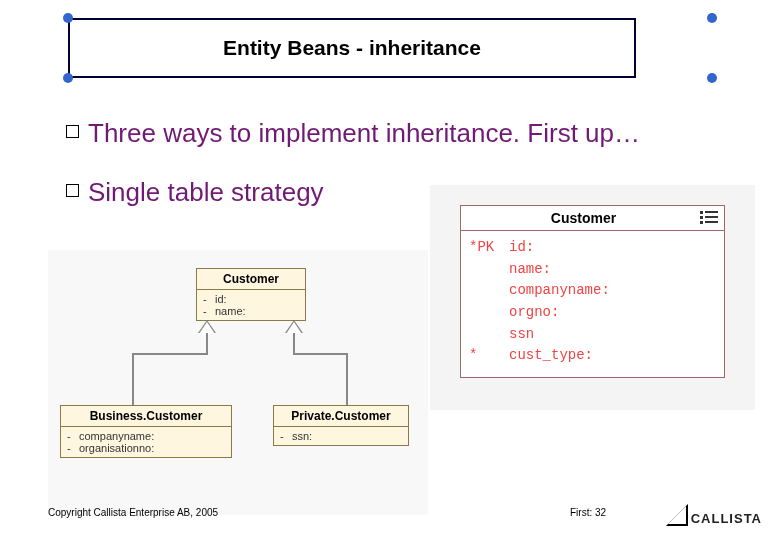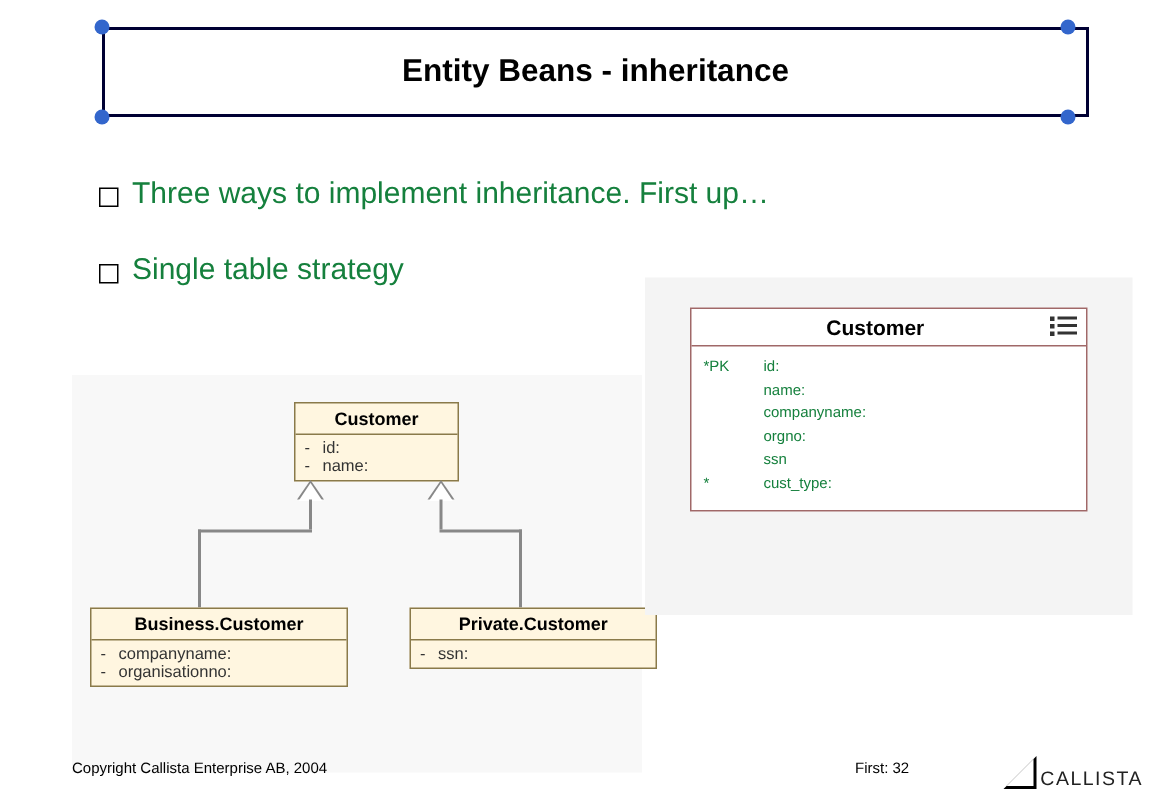--- a/index.html
+++ b/index.html
@@ -9,21 +9,21 @@
     height: 540px;
     background: #ffffff;
     font-family: Verdana, Geneva, sans-serif;
     position: relative;
     overflow: hidden;
   }
   .title-box {
     position: absolute;
     left: 68px;
     top: 18px;
-    width: 658px;
+    width: 568px;
     height: 60px;
     border: 2px solid #000033;
     display: flex;
     align-items: center;
     justify-content: center;
   }
   .title-text {
     font-weight: bold;
     font-size: 21px;
     color: #000;
@@ -37,22 +37,22 @@
   }
   .dot-tl { left: 63px; top: 13px; }
   .dot-tr { left: 707px; top: 13px; }
   .dot-bl { left: 63px; top: 73px; }
   .dot-br { left: 707px; top: 73px; }
 
   .bullets {
     position: absolute;
     left: 66px;
     top: 118px;
-    font-size: 20px;
-    color: #15803d;
+    font-size: 26px;
+    color: #701a75;
   }
   .bullet-row {
     display: flex;
     align-items: flex-start;
     margin-bottom: 28px;
   }
   .bullet-square {
     width: 13px;
     height: 13px;
     border: 1.5px solid #000;
@@ -154,23 +154,24 @@
   }
   .list-icon .dot {
     position: absolute;
     left: 0;
     width: 3px;
     height: 3px;
     background: #333;
   }
   .db-body {
     padding: 6px 8px 10px 8px;
-    font-size: 10px;
-    color: #15803d;
+    font-size: 14px;
+    color: #ef4444;
     line-height: 1.55;
+    font-family: Liberation Mono, monospace;
   }
   .db-row { display: flex; }
   .db-key { width: 40px; }
 
   
   .copyright {
     position: absolute;
     left: 48px;
     bottom: 22px;
     font-size: 10px;
@@ -201,21 +202,21 @@
     content:"";
     position:absolute;
     left:-20px; top:2px;
     width:0;height:0;
     border-left:18px solid transparent;
     border-bottom:18px solid #fff;
   }
   .logo-text {
     font-family: Arial, sans-serif;
     font-size: 13px;
-    font-weight: normal;
+    font-weight: bold;
     letter-spacing: 1px;
     color: #222;
   }
 </style>
 </head>
 <body>
 
 <div class="title-box">
   <span class="title-text">Entity Beans - inheritance</span>
 </div>
@@ -270,21 +271,21 @@
           <span class="uml-dash">-</span>
           <span>companyname:</span>
         </div>
       <div class="uml-row">
           <span class="uml-dash">-</span>
           <span>organisationno:</span>
         </div>
     </div>
   </div>
 
-  <div class="uml-box" style="left:225px; top:155px; width:165px;">
+  <div class="uml-box" style="left:225px; top:155px; width:136px;">
     <div class="uml-title">Private.Customer</div>
     <div class="uml-body">
       <div class="uml-row">
           <span class="uml-dash">-</span>
           <span>ssn:</span>
         </div>
     </div>
   </div>
 </div>
 
@@ -323,20 +324,20 @@
           <span>ssn</span>
         </div>
       <div class="db-row">
           <span class="db-key">*</span>
           <span>cust_type:</span>
         </div>
     </div>
   </div>
 </div>
 
-<div class="copyright">Copyright Callista Enterprise AB, 2004</div>
+<div class="copyright">Copyright Callista Enterprise AB, 2005</div>
 <div class="page-label">
   <span>First: </span><span>32</span>
 </div>
 <div class="logo">
   <div class="logo-tri"></div>
   <span class="logo-text">CALLISTA</span>
 </div>
 
 </body></html>

